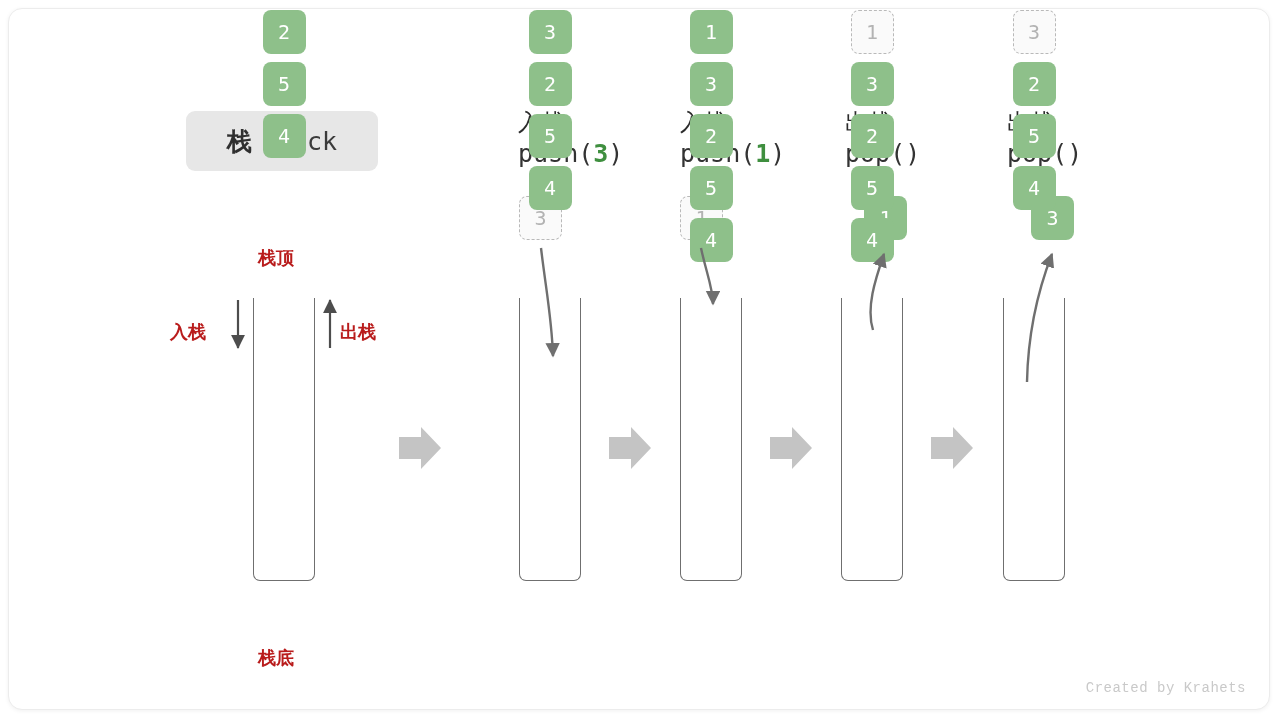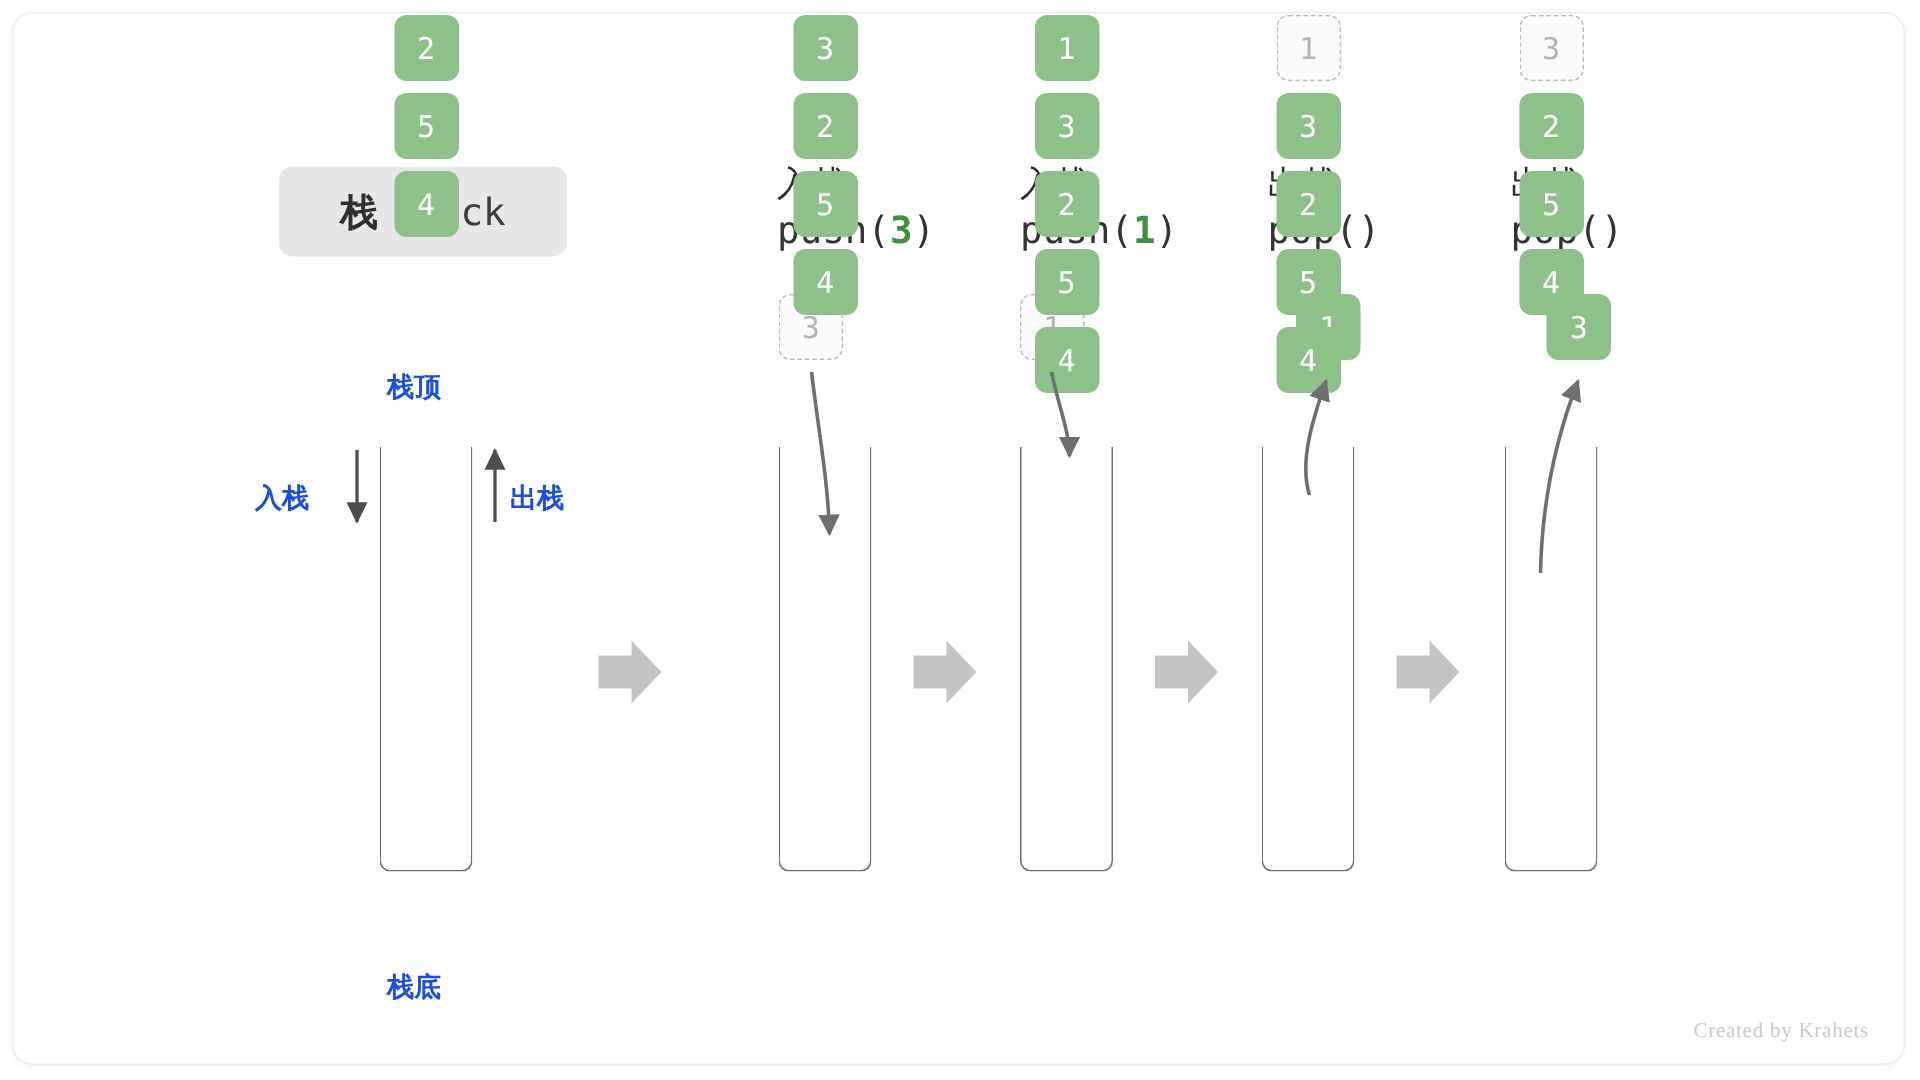--- a/index.html
+++ b/index.html
@@ -49,21 +49,21 @@
     color: #3c3c3c;
     margin-left: 10px;
   }
 
   
   .cn-label {
     position: absolute;
     font-family: Liberation Mono, monospace;
     font-weight: bold;
     font-size: 18px;
-    color: #1d4ed8;
+    color: #b91c1c;
     white-space: nowrap;
   }
 
   
   .op-head {
     position: absolute;
     width: 170px;
     text-align: left;
   }
   .op-cn {
@@ -157,21 +157,21 @@
     position: absolute;
     left: 0; top: 0;
     width: 1280px; height: 720px;
     pointer-events: none;
   }
 
   
   .watermark {
     position: absolute;
     right: 34px; bottom: 24px;
-    font-family: Liberation Serif, serif;
+    font-family: Liberation Mono, monospace;
     font-size: 14px;
     color: #c9c9c9;
     letter-spacing: 0.5px;
   }
 </style>
 </head>
 <body>
 
 <div id="canvas">
   <div class="card"></div>

